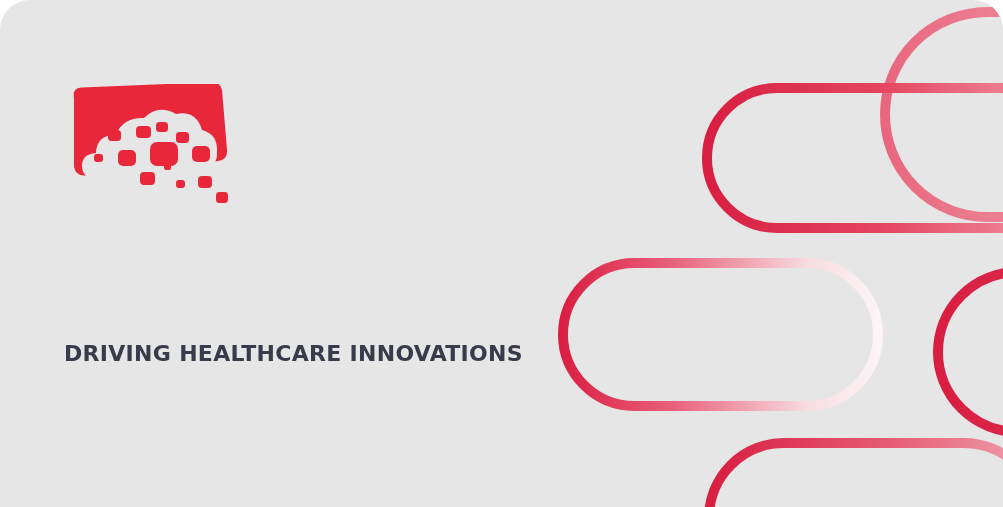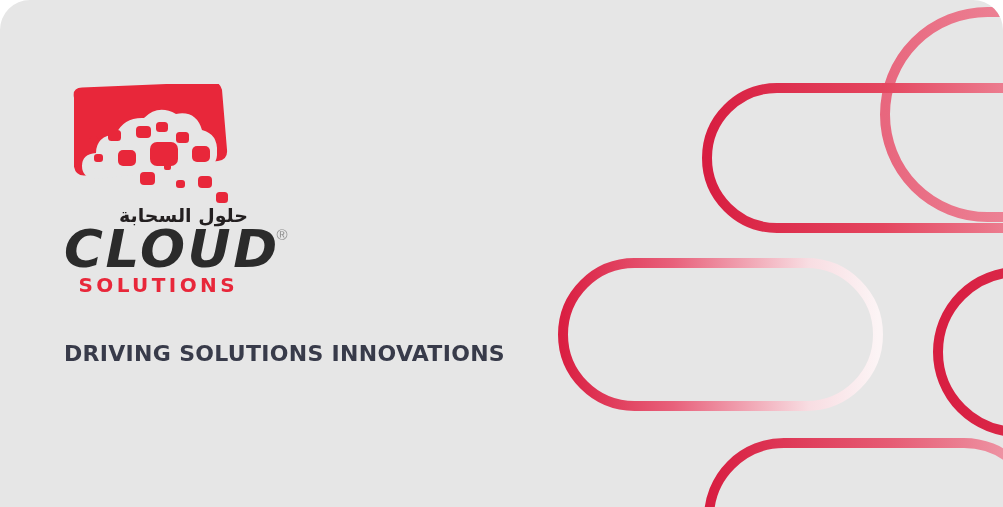--- a/index.html
+++ b/index.html
@@ -179,26 +179,18 @@
         <rect x="54" y="66" width="18" height="16" rx="5" fill="#E8273A"></rect>
         <rect x="128" y="62" width="18" height="16" rx="5" fill="#E8273A"></rect>
         <rect x="76" y="88" width="15" height="13" rx="4" fill="#E8273A"></rect>
         <rect x="112" y="96" width="9" height="8" rx="3" fill="#E8273A"></rect>
         <rect x="134" y="92" width="14" height="12" rx="4" fill="#E8273A"></rect>
         <rect x="152" y="108" width="12" height="11" rx="3.5" fill="#E8273A"></rect>
         <rect x="100" y="80" width="7" height="6" rx="2" fill="#E8273A"></rect>
       </g>
     </svg>
 
-    <div id="wordmark-group">
-      <div id="arabic-name">حلول السحابة</div>
-      <div id="cloud-row">
-        <span id="cloud-word">CLOUD</span>
-        <span id="registered-mark">®</span>
-      </div>
-      <div id="solutions-word">SOLUTIONS</div>
-    </div>
 
   </div>
 
-  <div id="tagline">DRIVING SOLUTIONS INNOVATIONS</div>
+  <div id="tagline">DRIVING HEALTHCARE INNOVATIONS</div>
 
 </div>
 
 </body></html>

